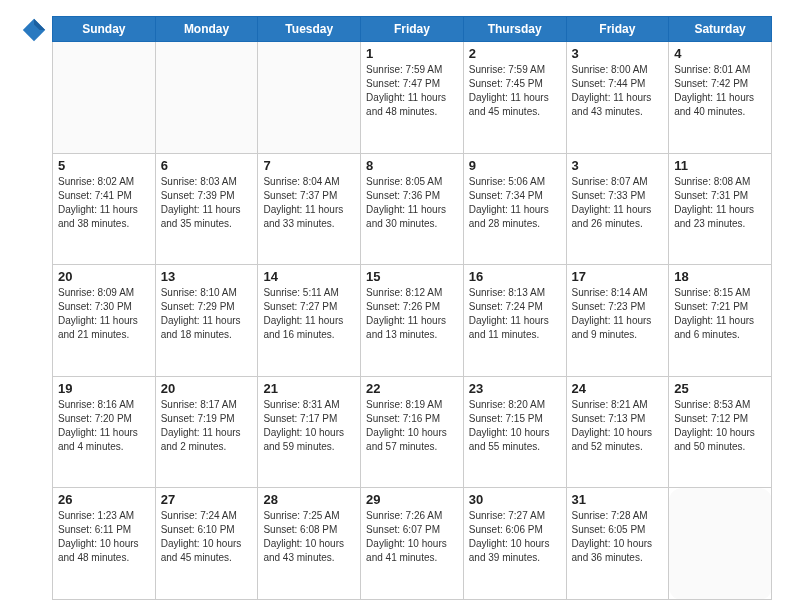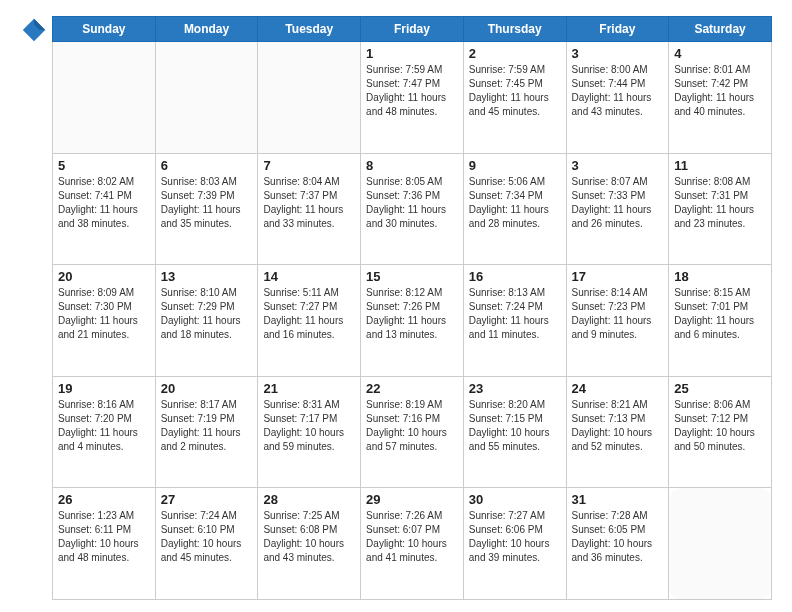--- a/index.html
+++ b/index.html
@@ -229,21 +229,21 @@
           </td>
           <td>
             <span class="day-number">17</span>
             <div class="day-info">Sunrise: 8:14 AM
 Sunset: 7:23 PM
 Daylight: 11 hours and 9 minutes.</div>
           </td>
           <td>
             <span class="day-number">18</span>
             <div class="day-info">Sunrise: 8:15 AM
-Sunset: 7:01 PM
+Sunset: 7:21 PM
 Daylight: 11 hours and 6 minutes.</div>
           </td>
         </tr>
         <tr>
           <td>
             <span class="day-number">19</span>
             <div class="day-info">Sunrise: 8:16 AM
 Sunset: 7:20 PM
 Daylight: 11 hours and 4 minutes.</div>
           </td>
@@ -272,21 +272,21 @@
 Daylight: 10 hours and 55 minutes.</div>
           </td>
           <td>
             <span class="day-number">24</span>
             <div class="day-info">Sunrise: 8:21 AM
 Sunset: 7:13 PM
 Daylight: 10 hours and 52 minutes.</div>
           </td>
           <td>
             <span class="day-number">25</span>
-            <div class="day-info">Sunrise: 8:06 AM
+            <div class="day-info">Sunrise: 8:53 AM
 Sunset: 7:12 PM
 Daylight: 10 hours and 50 minutes.</div>
           </td>
         </tr>
         <tr>
           <td>
             <span class="day-number">26</span>
             <div class="day-info">Sunrise: 1:23 AM
 Sunset: 6:11 PM
 Daylight: 10 hours and 48 minutes.</div>

